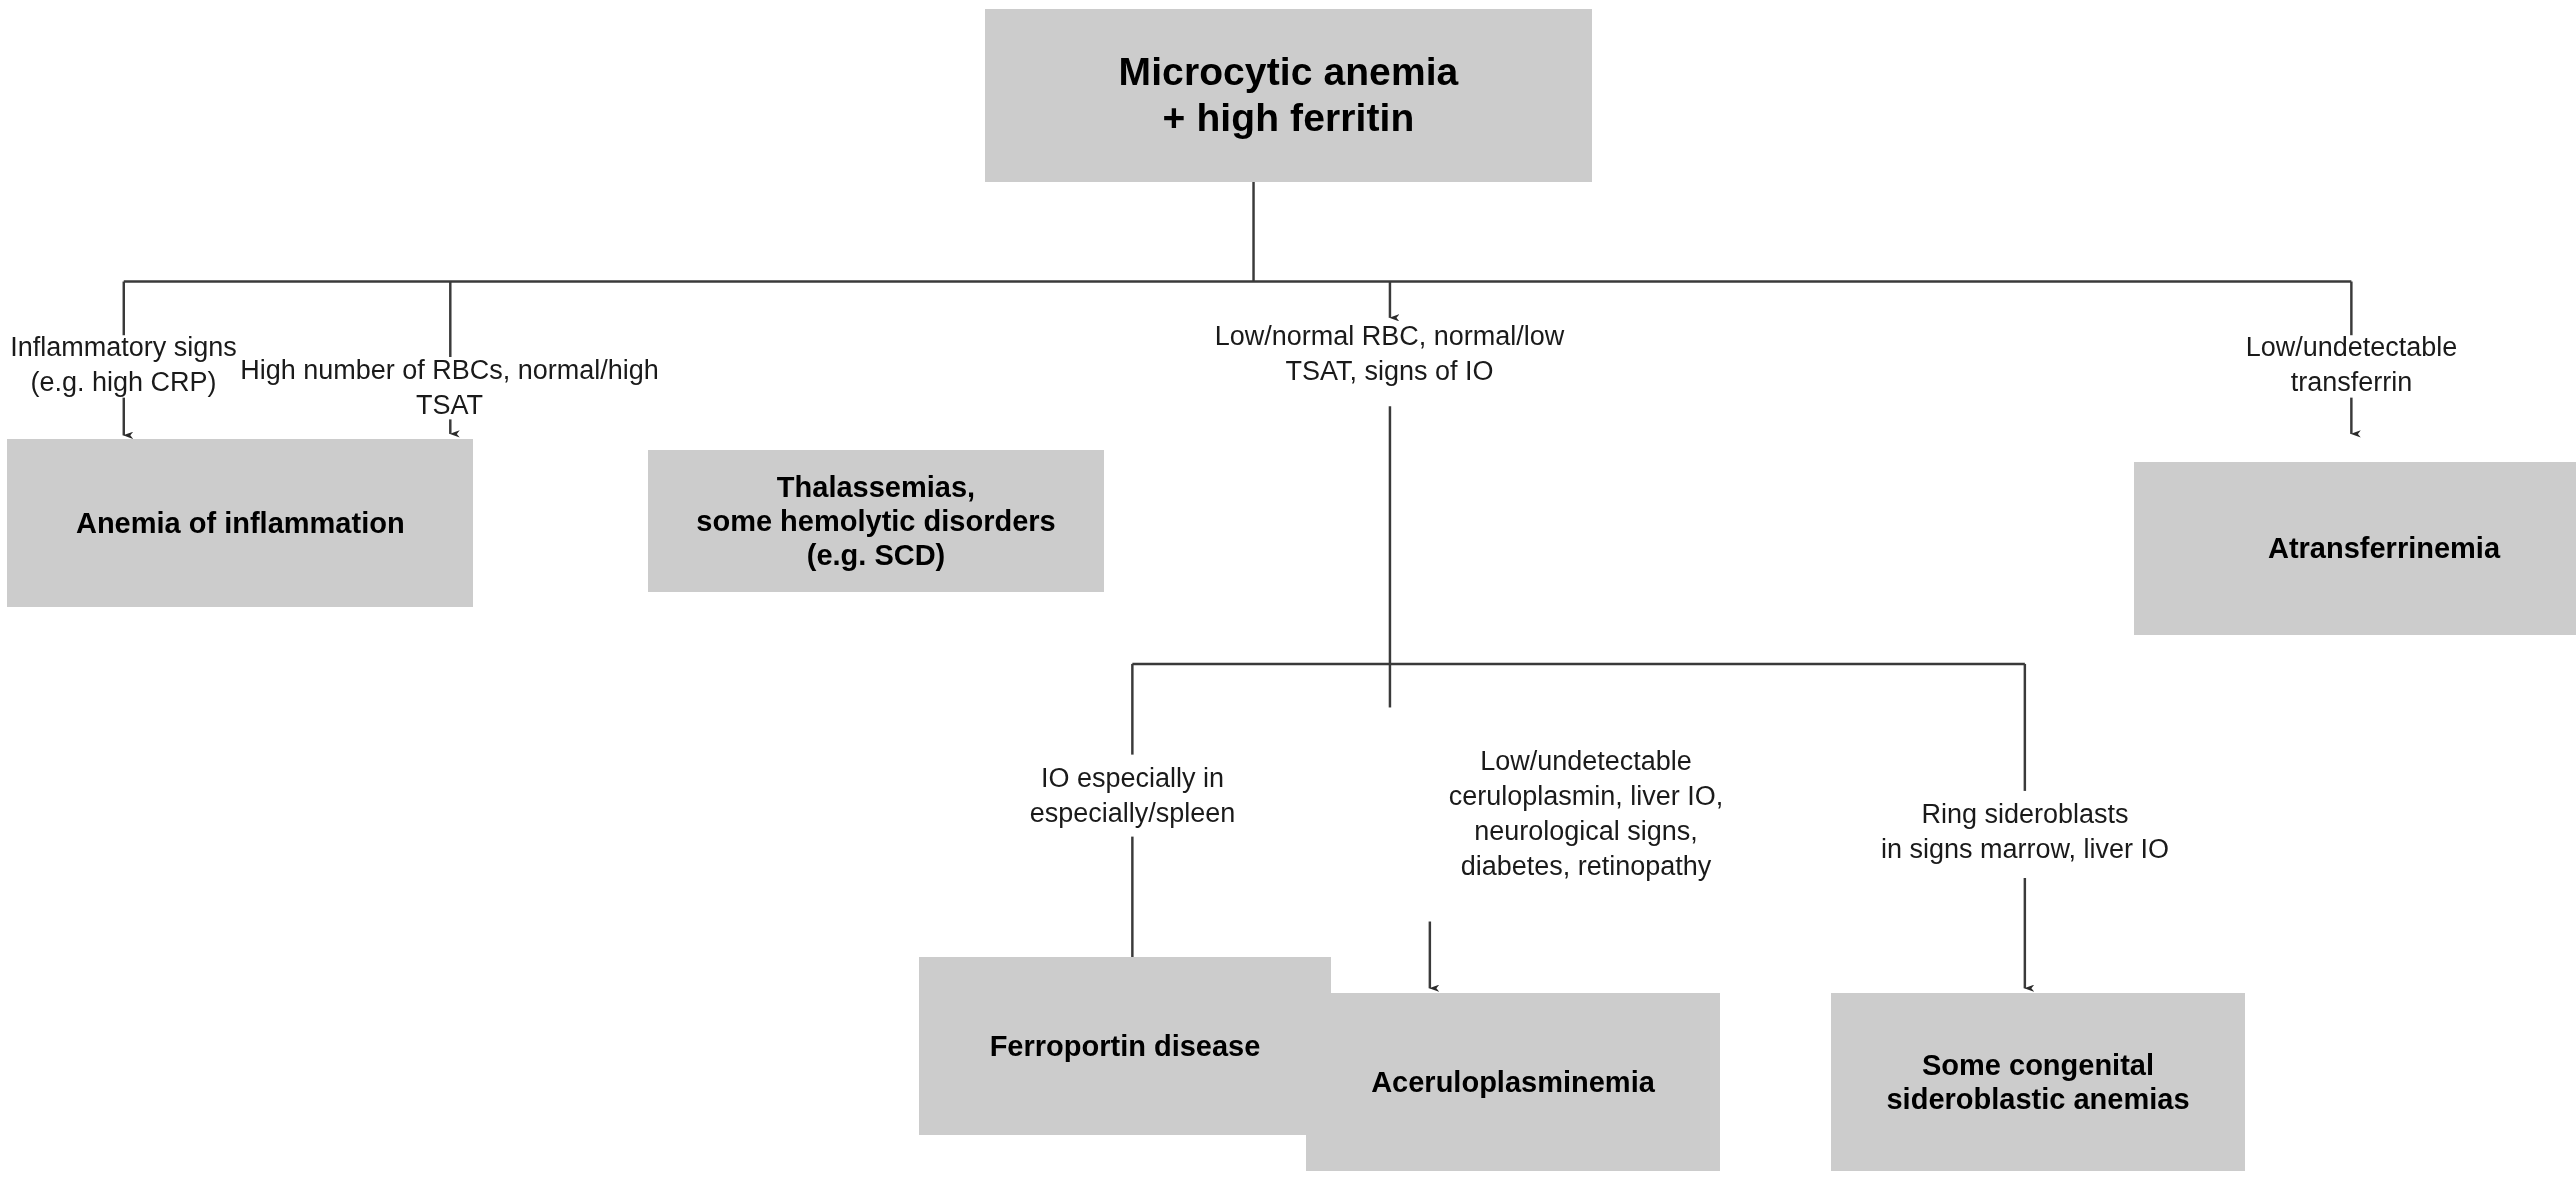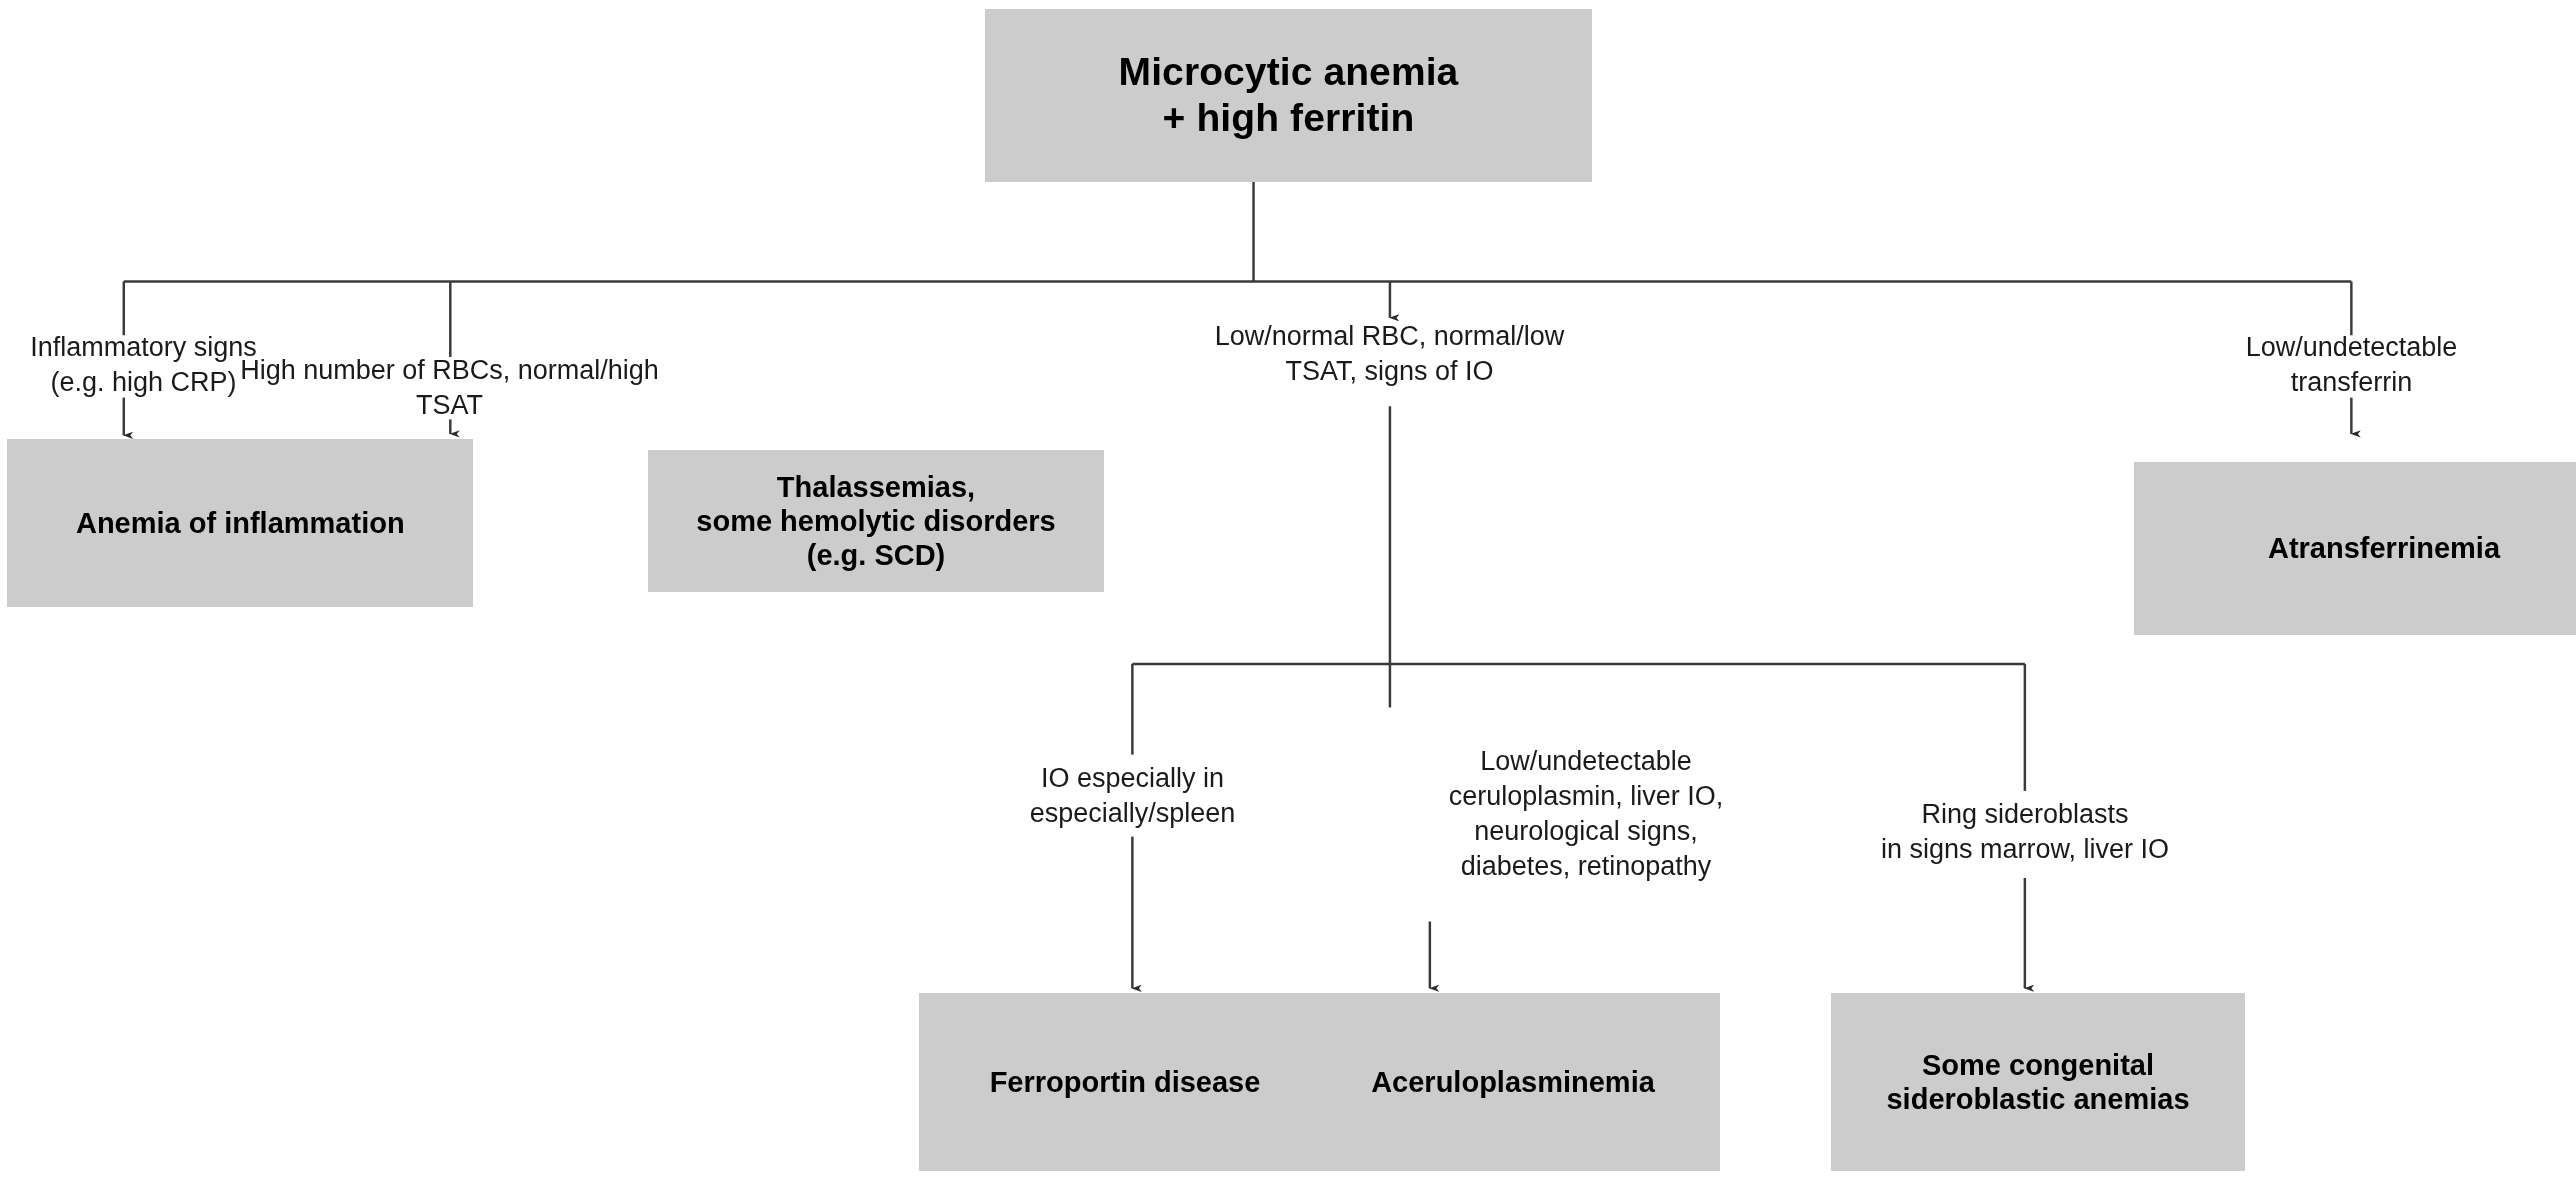--- a/index.html
+++ b/index.html
@@ -94,21 +94,21 @@
 
       <line x1="1560" y1="1153" x2="1560" y2="1362" marker-end="url(#arrowhead)"></line>
       <line x1="1970" y1="1270" x2="1970" y2="1362" marker-end="url(#arrowhead)"></line>
       <line x1="2790" y1="1210" x2="2790" y2="1362" marker-end="url(#arrowhead)"></line>
     </g>
   </svg>
 
   <div class="node node-root" style="left:951px; top:8.7px; width:607px; height:173px;">Microcytic anemia
 + high ferritin</div>
 
-  <div class="edge-label" style="left:12px; top:330px; width:247px;padding-left:8px;">Inflammatory signs
+  <div class="edge-label" style="left:0px; top:330px; width:247px;">Inflammatory signs
 (e.g. high CRP)</div>
 
   <div class="edge-label" style="left:210px; top:353px; width:479px;">High number of RBCs, normal/high TSAT</div>
 
   <div class="edge-label" style="left:1179px; top:319px; width:421px;">Low/normal RBC, normal/low
 TSAT, signs of IO</div>
 
   <div class="edge-label" style="left:2210px; top:330px; width:283px;">Low/undetectable
 transferrin</div>
 
@@ -124,21 +124,21 @@
 especially/spleen</div>
 
   <div class="edge-label" style="left:1383px; top:744px; width:406px;">Low/undetectable
 ceruloplasmin, liver IO,
 neurological signs,
 diabetes, retinopathy</div>
 
   <div class="edge-label" style="left:1818px; top:797px; width:414px;">Ring sideroblasts
 in signs marrow, liver IO</div>
 
-  <div class="node node-lvl2" style="left:919px; top:993px; width:412px; height:178px;">Ferroportin disease</div>
+  <div class="node node-lvl2" style="left:919px; top:957px; width:412px; height:178px;">Ferroportin disease</div>
 
   <div class="node node-lvl2" style="left:1306px; top:993px; width:414px; height:178px;">Aceruloplasminemia</div>
 
   <div class="node node-lvl2" style="left:1815px; top:993px; width:414px; height:178px;margin-left:16px;">Some congenital
 sideroblastic anemias</div>
 
 </div>
 
 
 </body></html>

